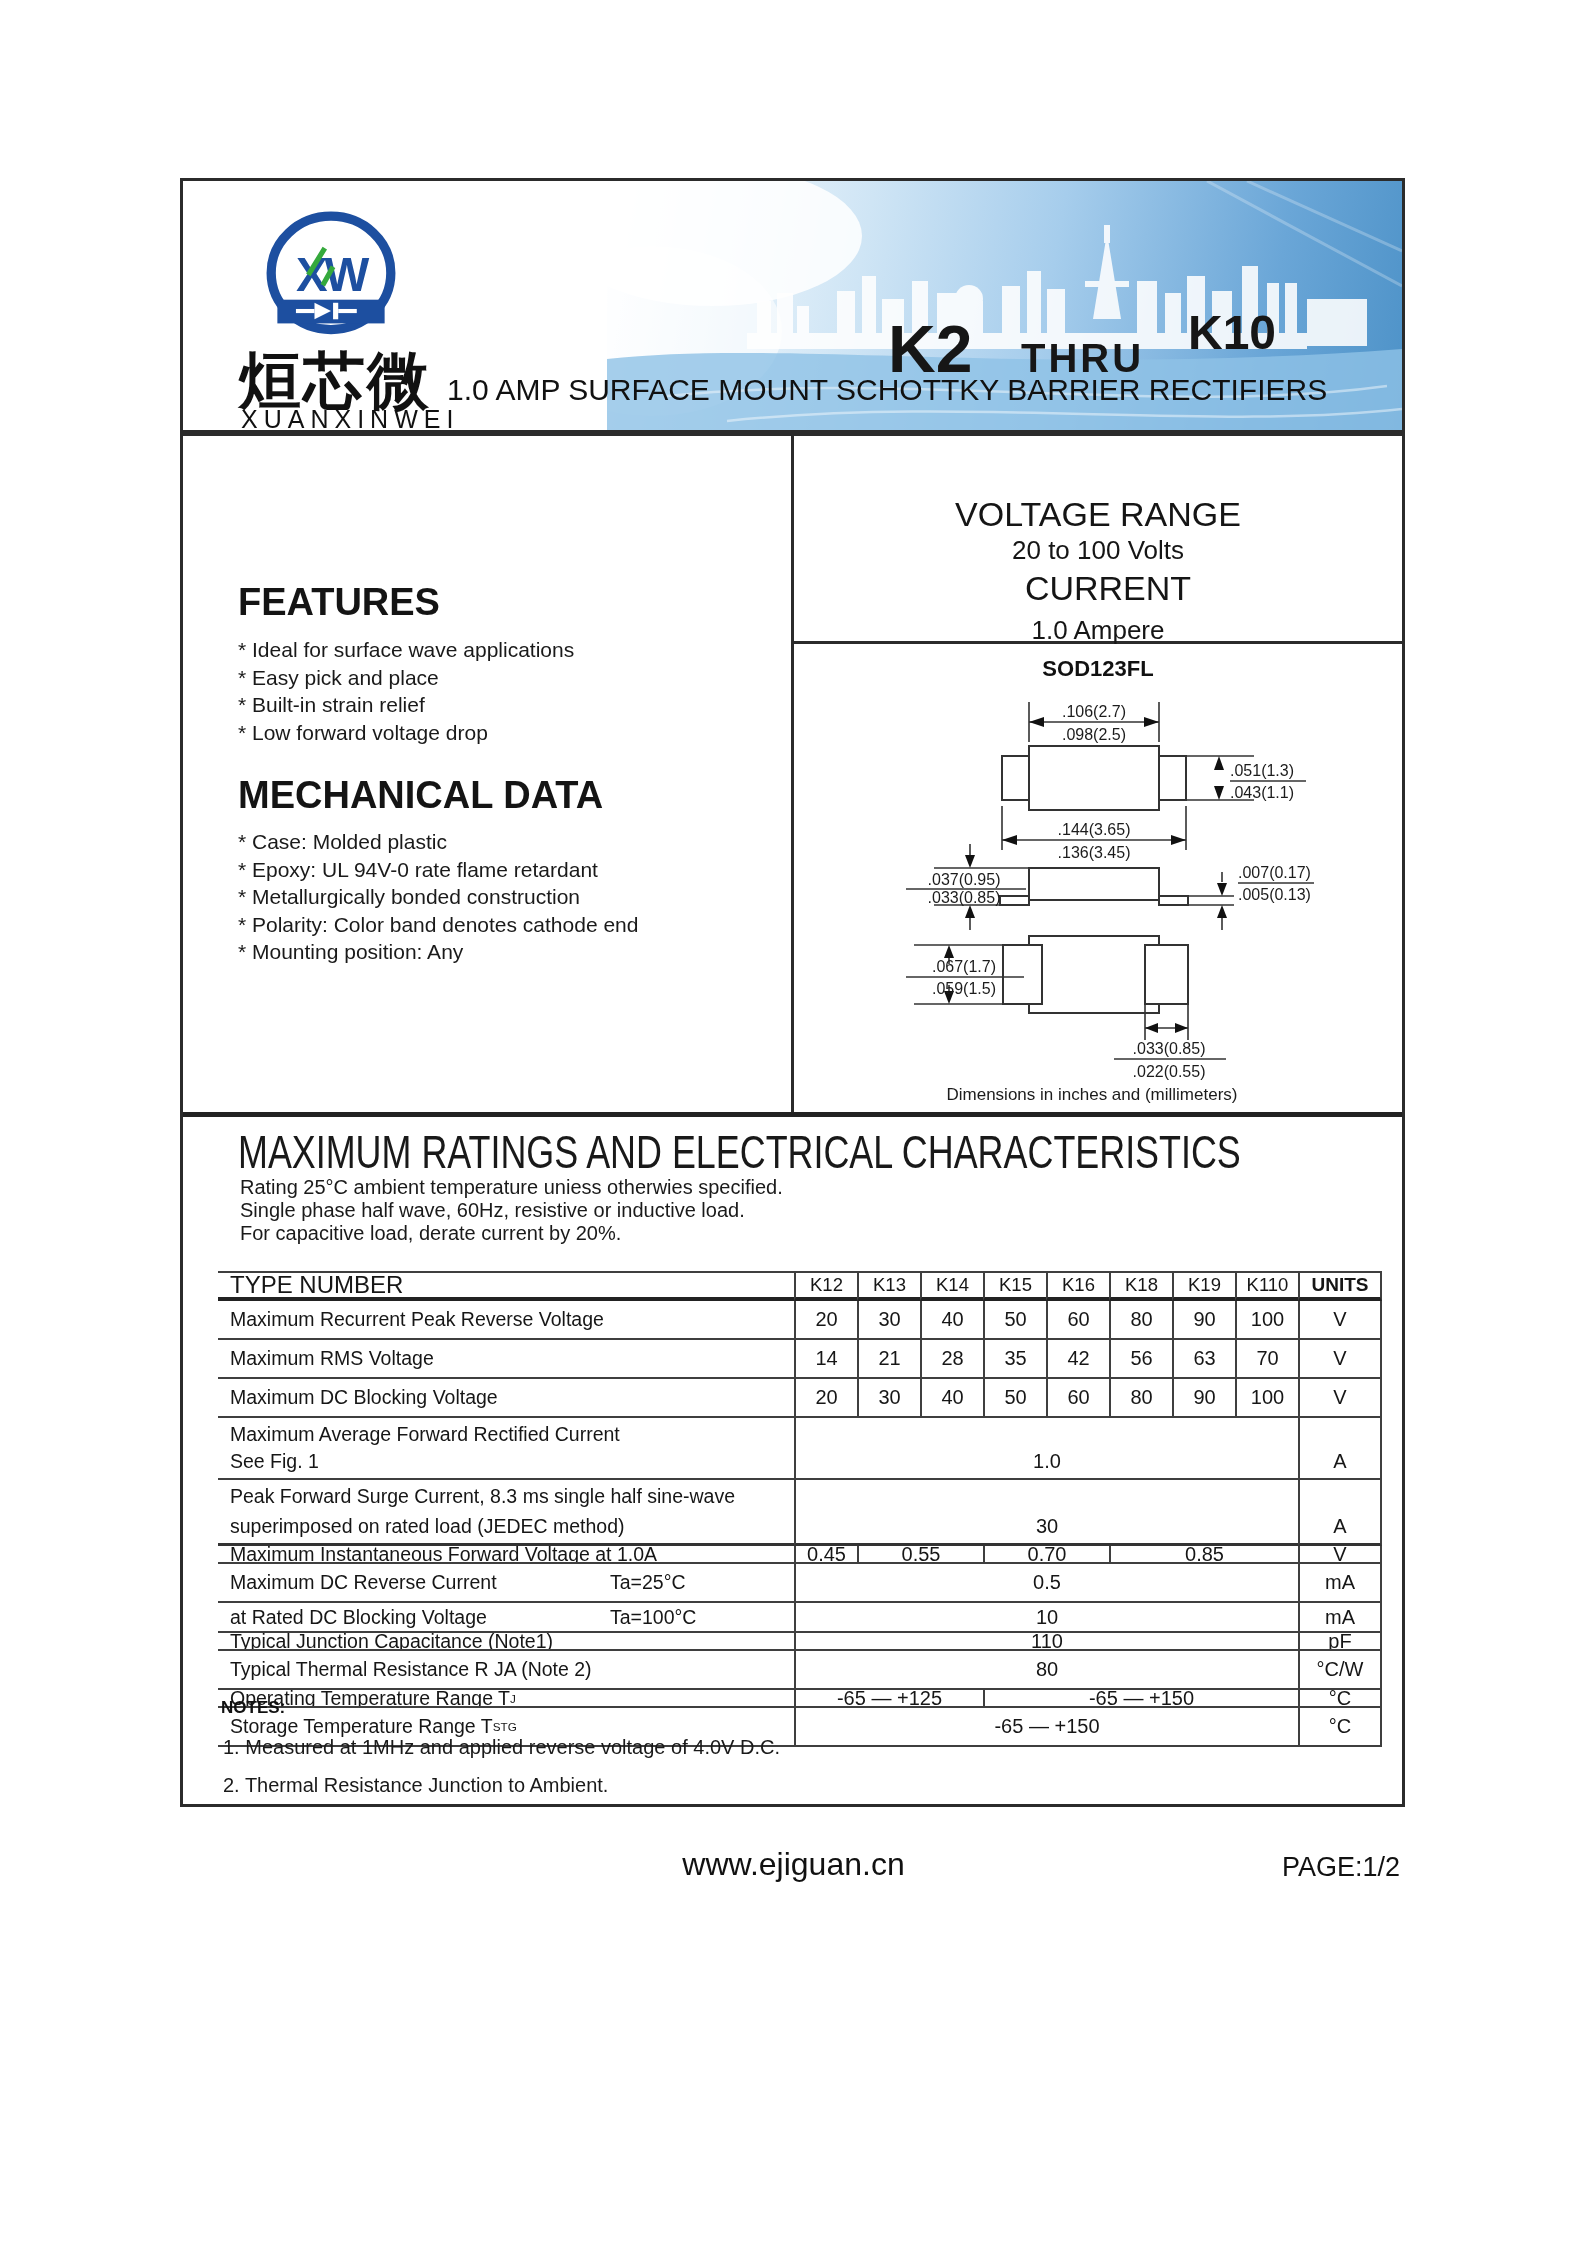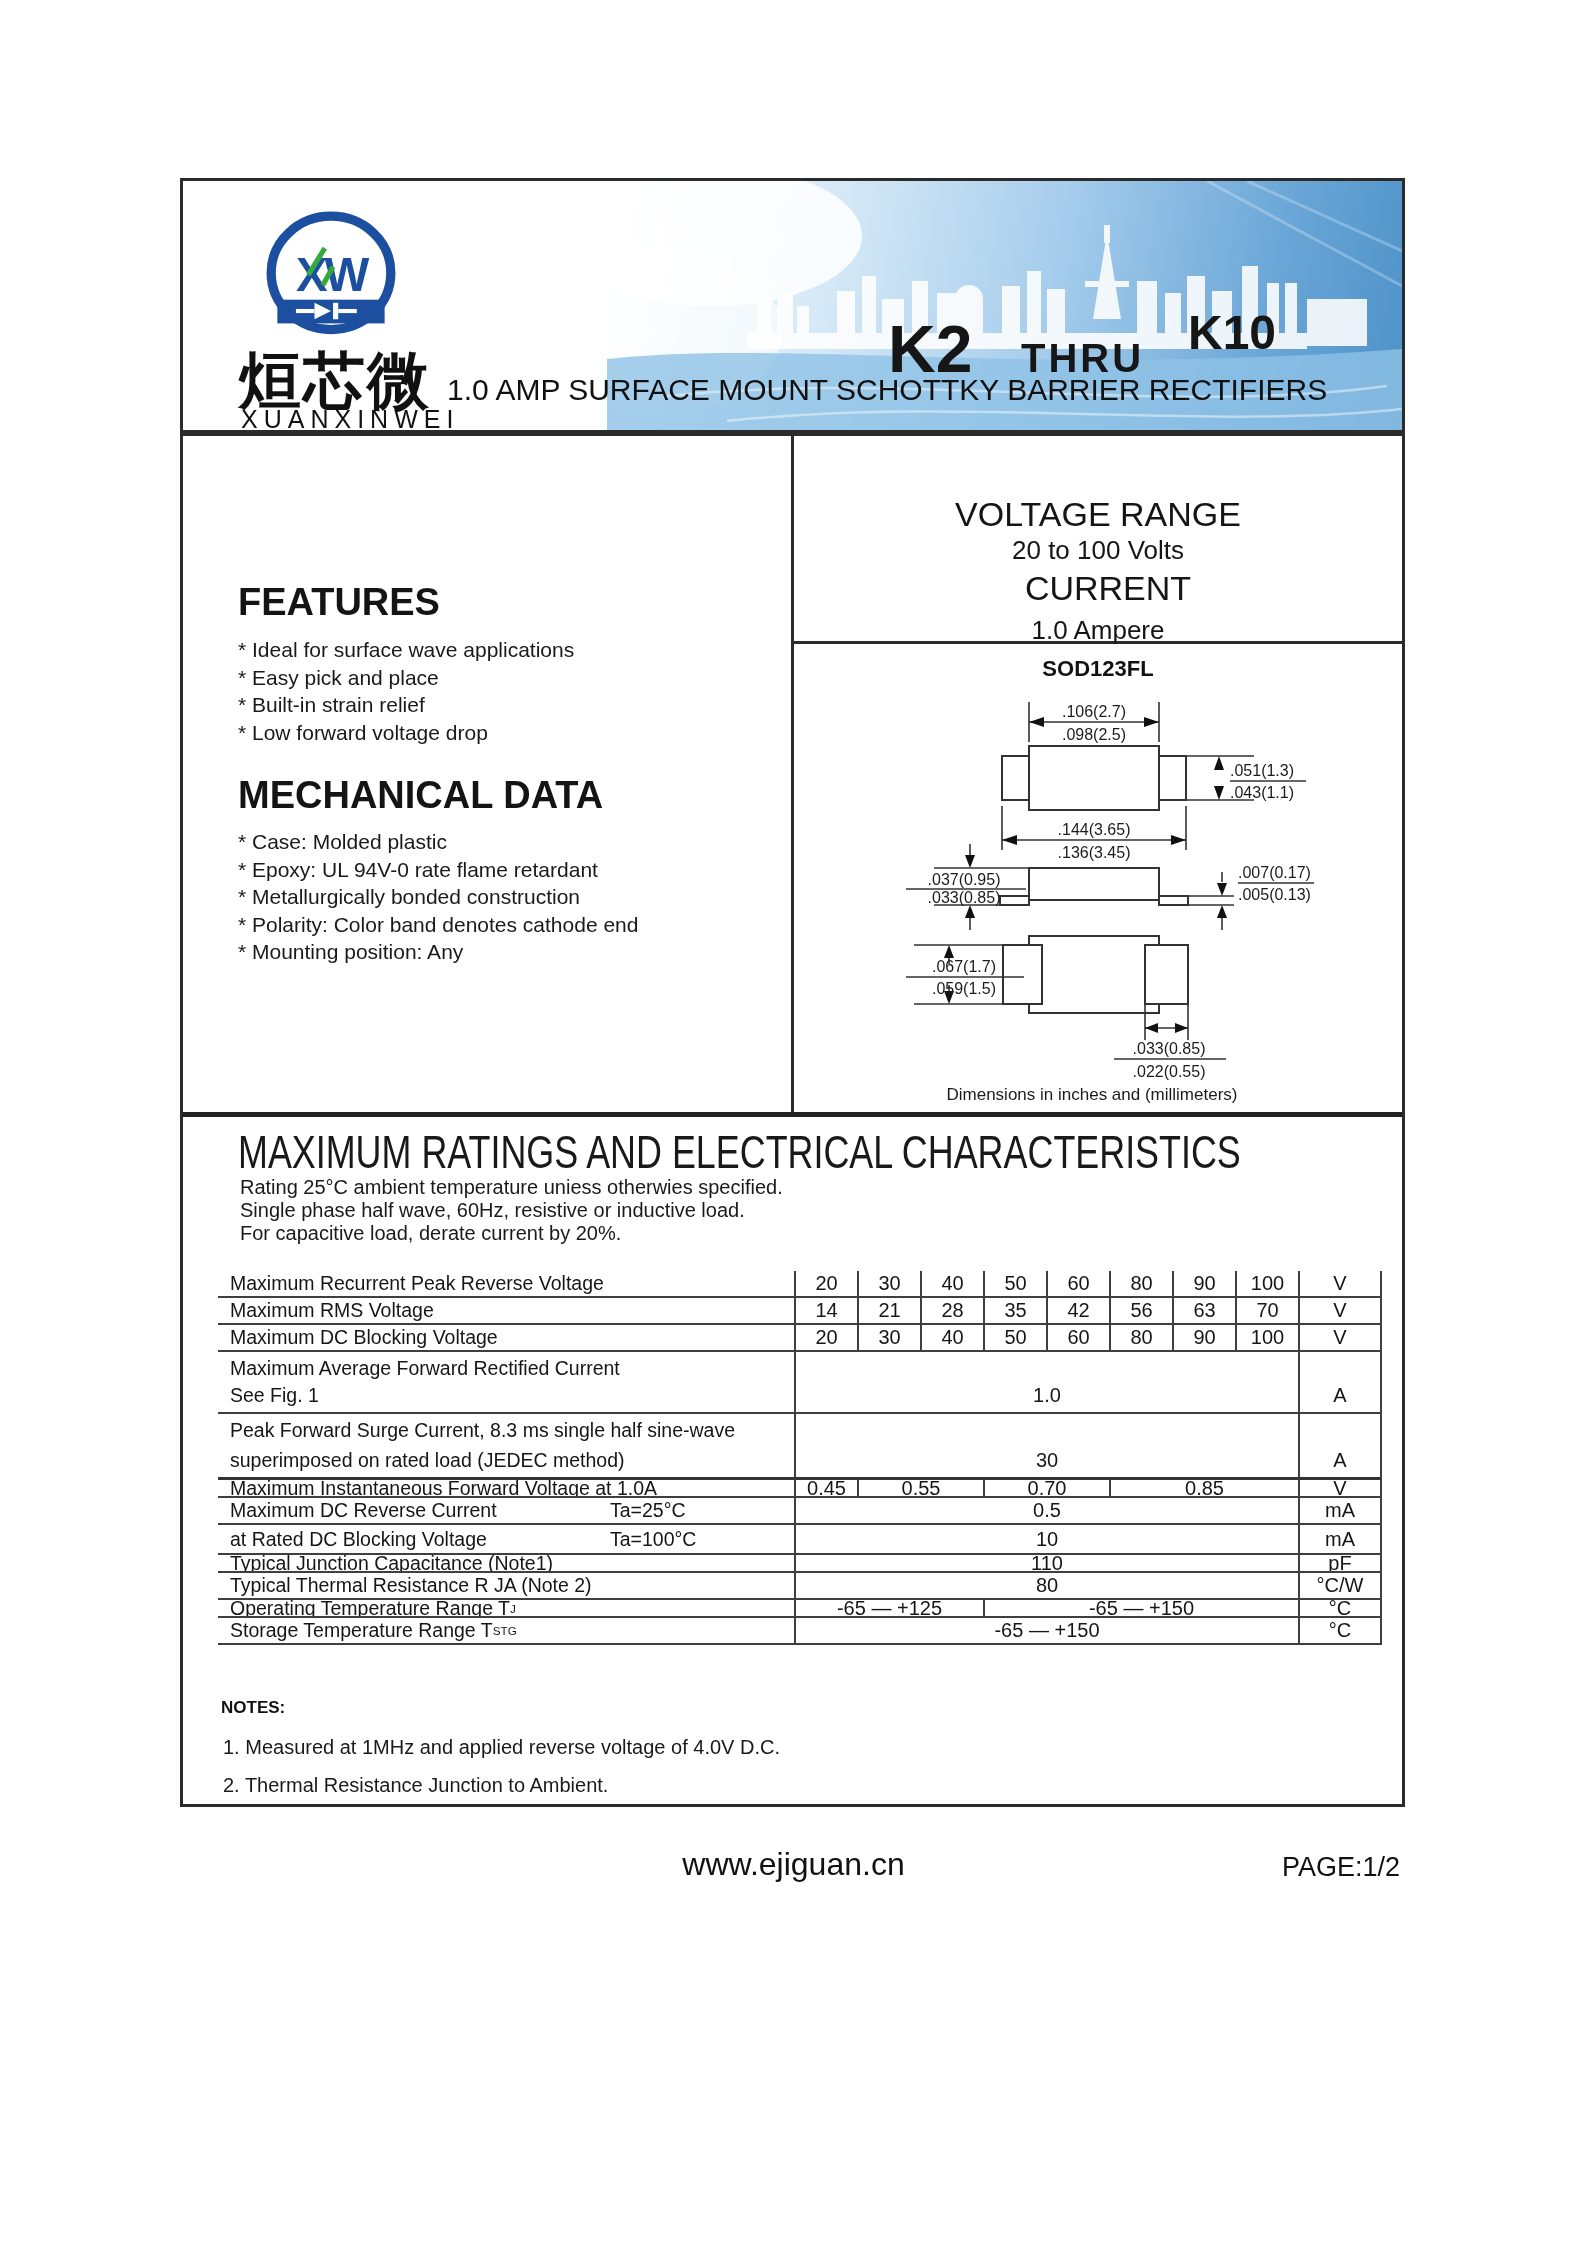--- a/index.html
+++ b/index.html
@@ -58,21 +58,21 @@
       font-size:19.5px;color:#161616;overflow:hidden;}
   .tc.v,.tc.u{justify-content:center;border-left:2px solid #3f3f3f;font-size:20px;}
   .tc.u{border-right:2px solid #3f3f3f;}
   .tc.label{padding-left:12px;position:relative;}
   .trow.first .tc{border-top:2px solid #3f3f3f;}
   .trow.hdr .tc{border-bottom:4px solid #222;}
   .trow.hdr .label{font-size:24px;}
   .trow.hdr .v{font-size:18.5px;}
   .trow.hdr .u{font-size:19px;font-weight:700;}
   .trow.thickb .tc{border-bottom:3px solid #333;}
-  .h30{height:30px}.h27{height:27px}.h26{height:18px}.h62{height:62px}.h56{height:66px}
+  .h30{height:30px}.h27{height:39px}.h26{height:18px}.h62{height:62px}.h56{height:66px}
   .s2{grid-column:span 2}.s3{grid-column:span 3}.s5{grid-column:span 5}.s8{grid-column:span 8}
   .dbl .label{flex-direction:column;align-items:flex-start;justify-content:space-between;
               padding-top:5px;padding-bottom:5px;}
   .dbl .v,.dbl .u{align-items:flex-end;padding-bottom:5px;}
   .cond{position:absolute;left:392px;}
   sub{font-size:0.6em;}
 
   .notes-title{position:absolute;left:38px;top:1262px;font-size:17px;font-weight:700;color:#111;}
   .note-line{position:absolute;left:40px;font-size:20px;color:#1a1a1a;}
 
@@ -254,20 +254,32 @@
 
     <div class="ratings-title">MAXIMUM RATINGS AND ELECTRICAL CHARACTERISTICS</div>
     <div class="ratings-conditions">
       <div>Rating 25°C ambient temperature uniess otherwies specified.</div>
       <div>Single phase half wave, 60Hz, resistive or inductive load.</div>
       <div>For capacitive load, derate current by 20%.</div>
     </div>
 
     <div class="ratings-table">
 
+      <div class="trow hdr first h30">
+        <div class="tc label">TYPE NUMBER</div>
+        <div class="tc v">K12</div>
+        <div class="tc v">K13</div>
+        <div class="tc v">K14</div>
+        <div class="tc v">K15</div>
+        <div class="tc v">K16</div>
+        <div class="tc v">K18</div>
+        <div class="tc v">K19</div>
+        <div class="tc v">K110</div>
+        <div class="tc u">UNITS</div>
+      </div>
 
       <div class="trow h27">
         <div class="tc label">Maximum Recurrent Peak Reverse Voltage</div>
         <div class="tc v">20</div>
         <div class="tc v">30</div>
         <div class="tc v">40</div>
         <div class="tc v">50</div>
         <div class="tc v">60</div>
         <div class="tc v">80</div>
         <div class="tc v">90</div>

